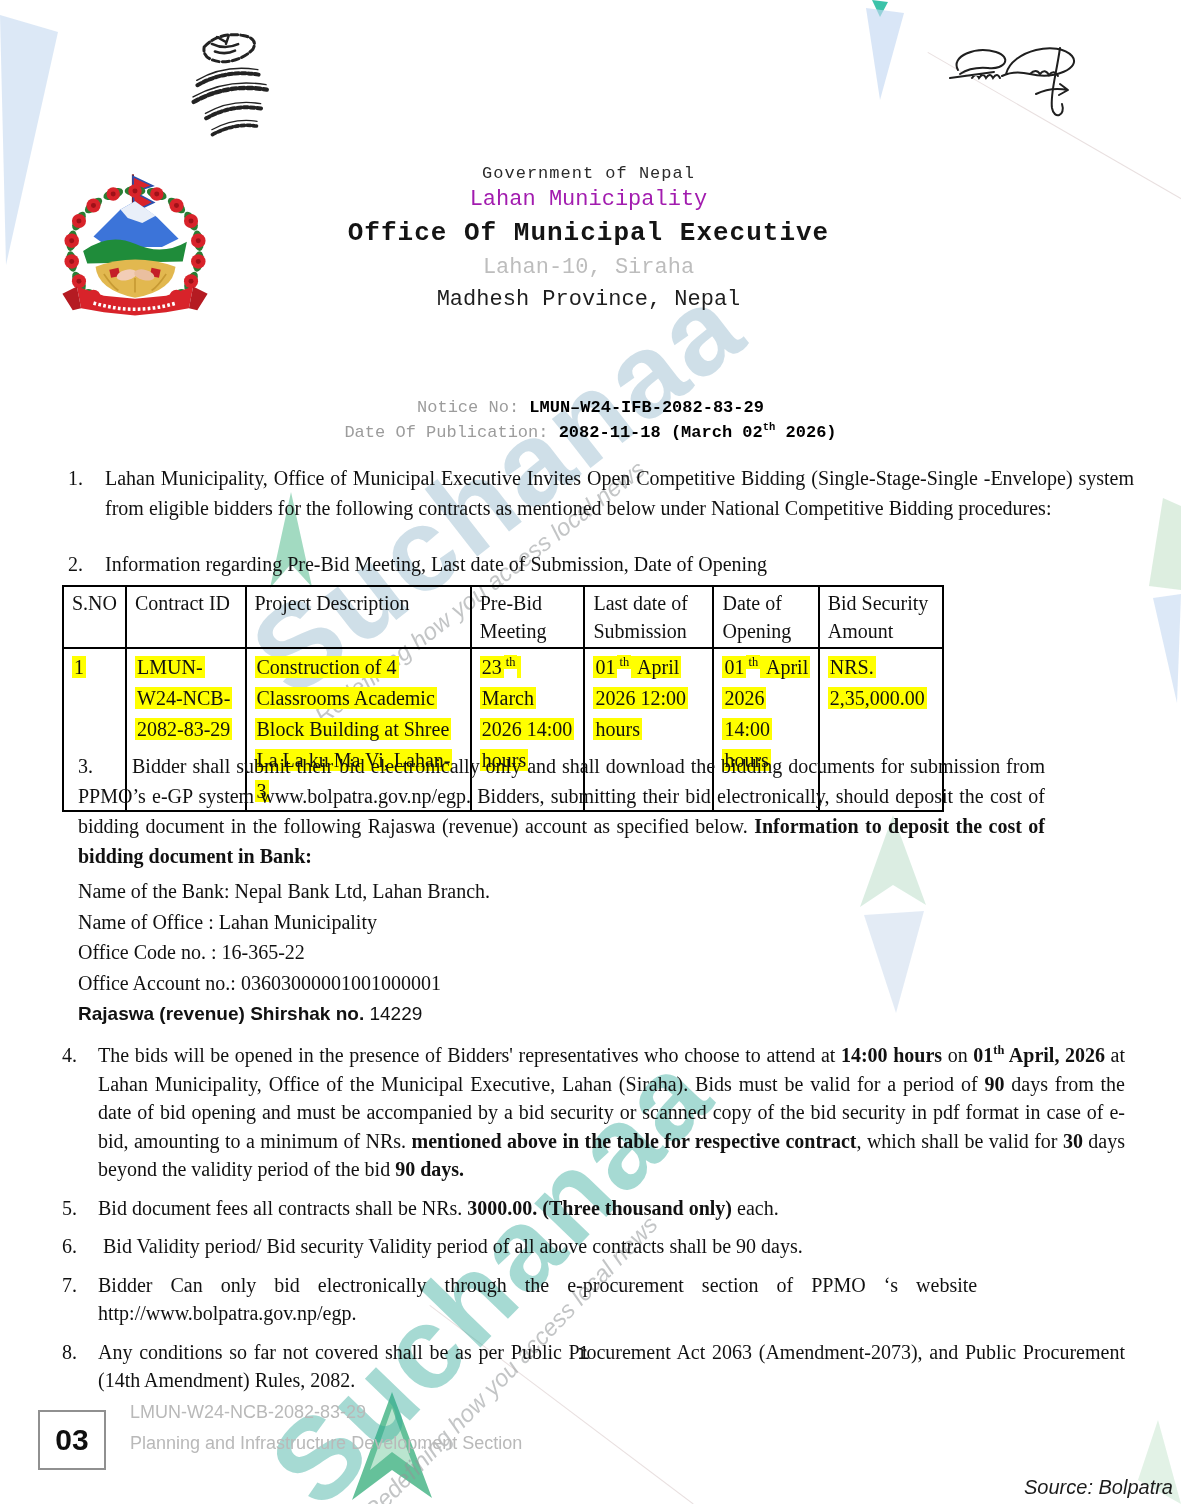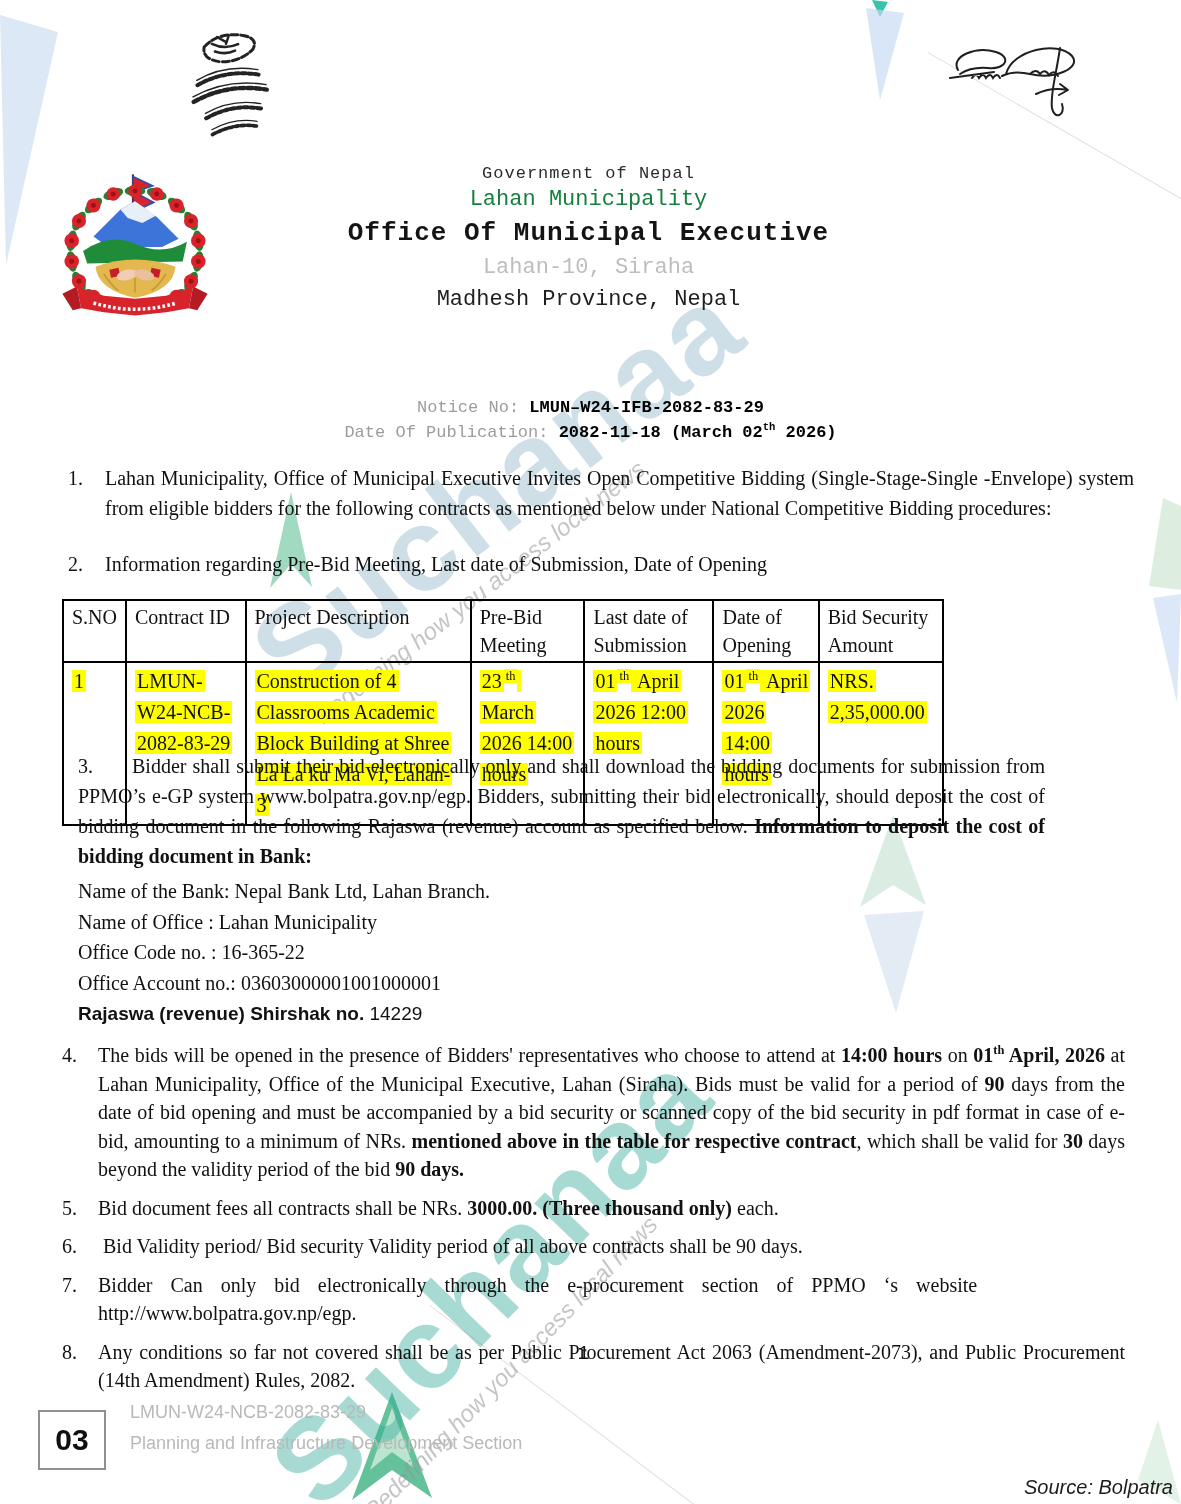--- a/index.html
+++ b/index.html
@@ -18,21 +18,21 @@
   .wm-tag.up{left:318px;top:705px;transform:rotate(-38deg)}
   .wm-tag.low{left:368px;top:1502px;transform:rotate(-46deg)}
   .wm-line{position:absolute;height:1px;background:rgba(214,196,196,0.55);transform-origin:0 0}
 
   
   .stamp{left:176px;top:28px;width:104px;height:118px;transform:rotate(-8deg)}
   .signature{left:942px;top:28px;width:168px;height:98px}
   .emblem{left:52px;top:170px;width:166px;height:156px}
   .head{left:0;right:4px;top:163px;text-align:center;font-family:"Liberation Mono","DejaVu Sans Mono",monospace}
   .head .gov{font-size:17px;letter-spacing:1px;color:#2b2b2b;line-height:22px}
-  .head .muni{font-size:22px;color:#15803d;line-height:30px}
+  .head .muni{font-size:22px;color:#a21caf;line-height:30px}
   .head .office{font-size:26px;font-weight:bold;color:#141414;line-height:36px;letter-spacing:1px}
   .head .addr{font-size:22px;color:#bdbdbd;line-height:33px}
   .head .prov{font-size:22px;color:#1e1e1e;line-height:32px}
 
   
   .banner{left:30px;top:354px;width:1119px;border:2px solid #000;background:#fff;padding:3px}
   .banner-inner{background:#2a2a2a;border:1px solid #000;color:#fff;text-align:center;
                 font-family:"Liberation Sans",sans-serif;font-size:16px;letter-spacing:0.5px;
                 line-height:27px;font-weight:500}
 
@@ -50,21 +50,21 @@
   .num{display:inline-block}
   .ws{word-spacing:13px}
   .sans{font-family:"Liberation Sans",sans-serif;font-size:19px}
 
   .block12{left:62px;top:463px;width:1072px}
   .block12 .li{margin:0;padding-left:43px;text-indent:-37px}
   .block12 .li .num{width:37px;text-indent:0}
   .block12 .li2{margin-top:26px;text-align:left}
 
   
-  table.bids{border-collapse:collapse;margin-top:20px;width:882px;font-size:20px}
+  table.bids{border-collapse:collapse;margin-top:6px;width:882px;font-size:20px}
   table.bids th,table.bids td{border:2px solid #000;vertical-align:top;text-align:left;font-weight:normal}
   table.bids th{padding:2px 8px;line-height:28px}
   table.bids td{padding:3px 8px;line-height:31px}
 
   
   .block3{left:78px;top:751px;width:967px}
   .block3 .li{margin:0}
   .num3{display:inline-block;width:54px;text-indent:0}
   .bank{margin-top:5px;font-size:20px;line-height:30.5px}
 

